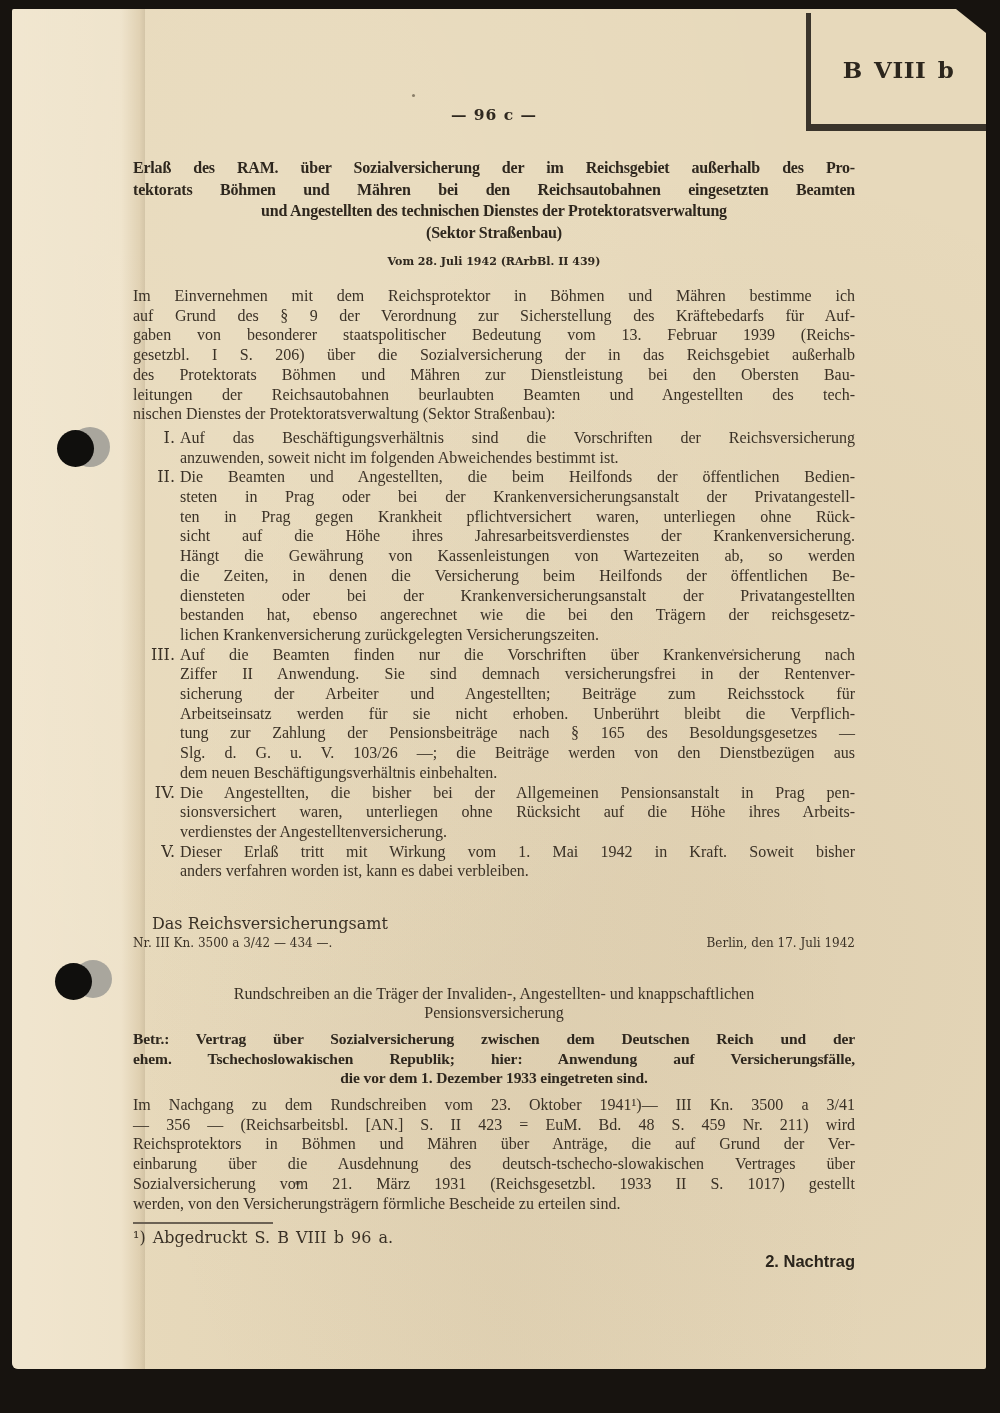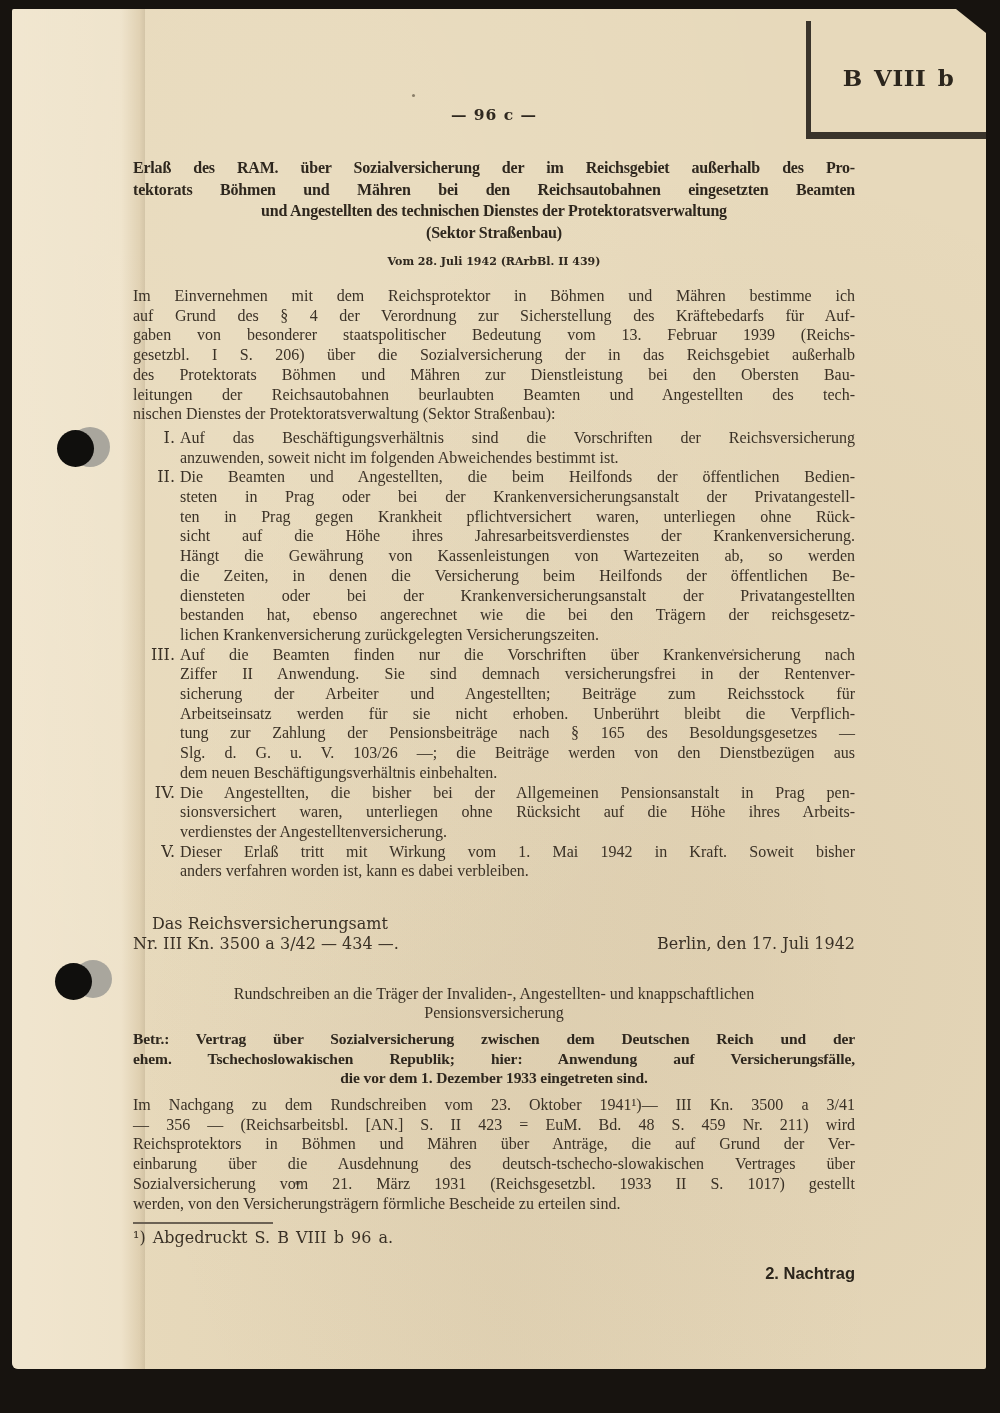--- a/index.html
+++ b/index.html
@@ -27,21 +27,21 @@
       rgba(255,248,236,.30) 82%,
       rgba(150,120,80,.10) 96%,
       rgba(100,78,45,.16));
     pointer-events:none;
   }
   .corner-cut{
     position:absolute;top:0;right:0;width:0;height:0;
     border-top:24px solid #17130f;border-left:30px solid transparent;
   }
   .corner-box{
-    position:absolute;top:12px;left:794px;right:0;height:111px;
+    position:absolute;top:4px;left:794px;right:0;height:111px;
     border-left:5px solid #3a342b;border-bottom:7px solid #3a342b;
     display:flex;align-items:center;justify-content:center;
   }
   .corner-box .label{
     font-weight:bold;font-size:23px;color:#2c261d;
     letter-spacing:.5px;word-spacing:3px;margin-top:2px;
   }
   .hole-shadow{position:absolute;border-radius:50%;background:#a9a69d;}
   .hole{position:absolute;border-radius:50%;background:#100f0d;}
   .h1s{left:58px;top:418px;width:40px;height:40px;}
@@ -65,29 +65,29 @@
     text-align:center;color:#2e271e;}
   .intro{margin-top:14px;}
   .items{margin-top:4px;}
   .item{display:flex;}
   .item-num{flex:0 0 42px;text-align:right;padding-right:5px;
     font-size:16px;line-height:19.7px;}
   .item-body{flex:1;min-width:0;}
   .office{margin-top:33px;}
   .office-name{padding-left:19px;font-size:16px;line-height:19.7px;}
   .office-row{display:flex;justify-content:space-between;
-    font-size:16px;line-height:19.7px;align-items:center;}
+    font-size:12px;line-height:19.7px;align-items:center;}
   .circular{margin-top:30px;}
   .subject{margin-top:6px;}
   .subject .line{font-weight:bold;font-size:15.5px;letter-spacing:-0.1px;
     color:#2e271e;line-height:19.7px;}
   .closing{margin-top:7px;}
   .footrule{margin-top:9px;width:140px;height:0;border-top:2px solid #6c6254;}
   .footnote{margin-top:4px;font-size:16px;line-height:20px;word-spacing:2px;}
-  .nachtrag{margin-top:16px;text-align:right;
+  .nachtrag{margin-top:4px;text-align:right;
     font-family:"Liberation Sans", sans-serif;font-weight:bold;
     font-size:16.5px;color:#2b251c;}
 </style>
 </head>
 <body>
 
 <div class="paper">
   <div class="edge-band"></div>
 
   <div class="corner-box">
@@ -112,21 +112,21 @@
         <div class="line j">Erlaß des RAM. über Sozialversicherung der im Reichsgebiet außerhalb des Pro-</div>
         <div class="line j">tektorats Böhmen und Mähren bei den Reichsautobahnen eingesetzten Beamten</div>
         <div class="line c">und Angestellten des technischen Dienstes der Protektoratsverwaltung</div>
         <div class="line c">(Sektor Straßenbau)</div>
       </div>
 
     <div class="date-line">Vom 28. Juli 1942 (RArbBl. II 439)</div>
 
     <div class="intro">
         <div class="line j">Im Einvernehmen mit dem Reichsprotektor in Böhmen und Mähren bestimme ich</div>
-        <div class="line j">auf Grund des § 4 der Verordnung zur Sicherstellung des Kräftebedarfs für Auf-</div>
+        <div class="line j">auf Grund des § 9 der Verordnung zur Sicherstellung des Kräftebedarfs für Auf-</div>
         <div class="line j">gaben von besonderer staatspolitischer Bedeutung vom 13. Februar 1939 (Reichs-</div>
         <div class="line j">gesetzbl. I S. 206) über die Sozialversicherung der in das Reichsgebiet außerhalb</div>
         <div class="line j">des Protektorats Böhmen und Mähren zur Dienstleistung bei den Obersten Bau-</div>
         <div class="line j">leitungen der Reichsautobahnen beurlaubten Beamten und Angestellten des tech-</div>
         <div class="line l">nischen Dienstes der Protektoratsverwaltung (Sektor Straßenbau):</div>
       </div>
 
     <div class="items">
       <div class="item">
         <div class="item-num">I.</div>

